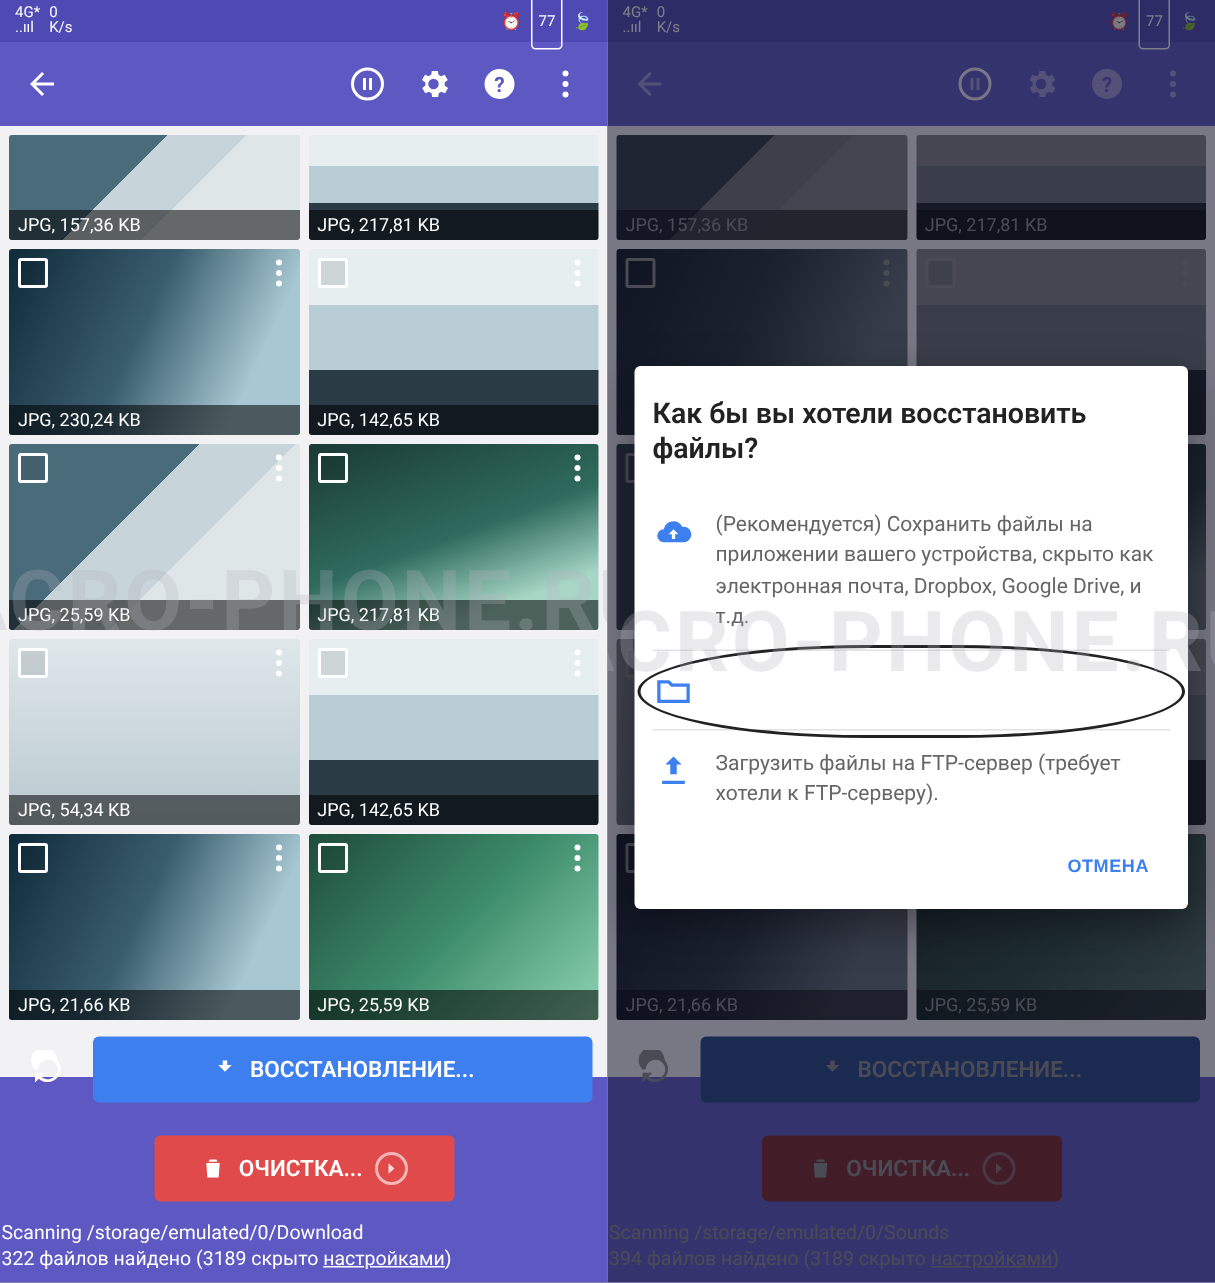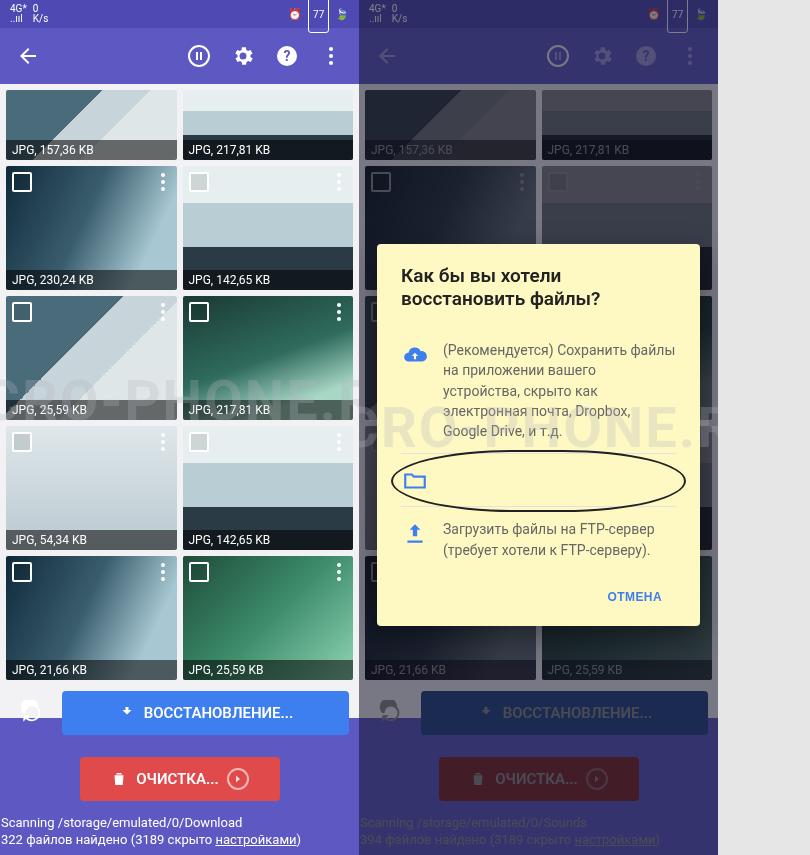--- a/index.html
+++ b/index.html
@@ -1,17 +1,17 @@
 <!DOCTYPE html>
 <html><head>
 <meta charset="utf-8">
 <style>
   * { box-sizing: border-box; margin: 0; padding: 0; }
   body { font-family: Roboto, Arial, sans-serif; background:#e6e6e6; }
-  .wrap { display:flex; width:718px; height:855px; }
+  .wrap { display:flex; width:810px; height:855px; }
   .screen { position:relative; width:405px; height:855px; background:#5e59c2; overflow:hidden; color:#fff; }
   
   .status { height:28px; background:#4f4ab3; display:flex; align-items:center; justify-content:space-between; padding:0 10px; font-size:11px; }
   .status .left, .status .right { display:flex; align-items:center; gap:6px; }
   .sig { font-size:10px; line-height:1; }
   .battbox { border:1px solid #fff; border-radius:3px; padding:12px 4px; font-size:10px;}
   
   .toolbar { height:56px; display:flex; align-items:center; padding:0 8px; gap:4px; }
   .toolbar .spacer { flex:1; }
   .icnbtn { width:40px; height:40px; display:flex; align-items:center; justify-content:center; border-radius:50%; }
@@ -44,21 +44,21 @@
   .btn.del{background:#e04a4a; width:200px; flex:0 0 auto;}
   .btn svg{width:18px;height:18px;fill:#fff;}
   .arrowcirc{width:22px;height:22px;border:2px solid rgba(255,255,255,0.6);border-radius:50%;display:flex;align-items:center;justify-content:center;}
   .arrowcirc svg{width:12px;height:12px;fill:rgba(255,255,255,0.8);}
   
   .footer{position:absolute;left:0;right:0;bottom:0;padding:4px 1px 6px;font-size:13px;line-height:1.35;}
   .footer .u{text-decoration:underline;}
   
   .scrim{position:absolute;inset:0;background:rgba(20,20,40,0.55);}
   
-  .dialog{position:absolute;left:18px;right:18px;top:244px;background:#fef9c3;color:#333;border-radius:4px;padding:20px 24px 8px;box-shadow:0 10px 30px rgba(0,0,0,0.4);}
+  .dialog{position:absolute;left:18px;right:18px;top:244px;background:#ffffff;color:#333;border-radius:4px;padding:20px 12px 8px;box-shadow:0 10px 30px rgba(0,0,0,0.4);}
   .dialog h2{font-size:19px;font-weight:600;margin-bottom:18px;color:#222;}
   .opt{display:flex;gap:14px;padding:12px 0;position:relative;}
   .opt .oic{flex:0 0 28px;display:flex;justify-content:center;padding-top:2px;}
   .opt .oic svg{width:26px;height:26px;fill:#3e7ff0;}
   .opt p{font-size:14px;color:#666;line-height:1.45;}
   .divider{height:1px;background:#e2e2e2;}
   .circle-hi{position:absolute;left:-10px;right:-10px;top:-4px;bottom:-6px;border:2px solid #222;border-radius:50%/60%;}
   .dlg-actions{display:flex;justify-content:flex-end;padding:10px 4px 6px;}
   .dlg-actions button{background:none;border:none;color:#3e7ff0;font-weight:600;font-size:12px;letter-spacing:0.4px;padding:8px 10px;}
   

